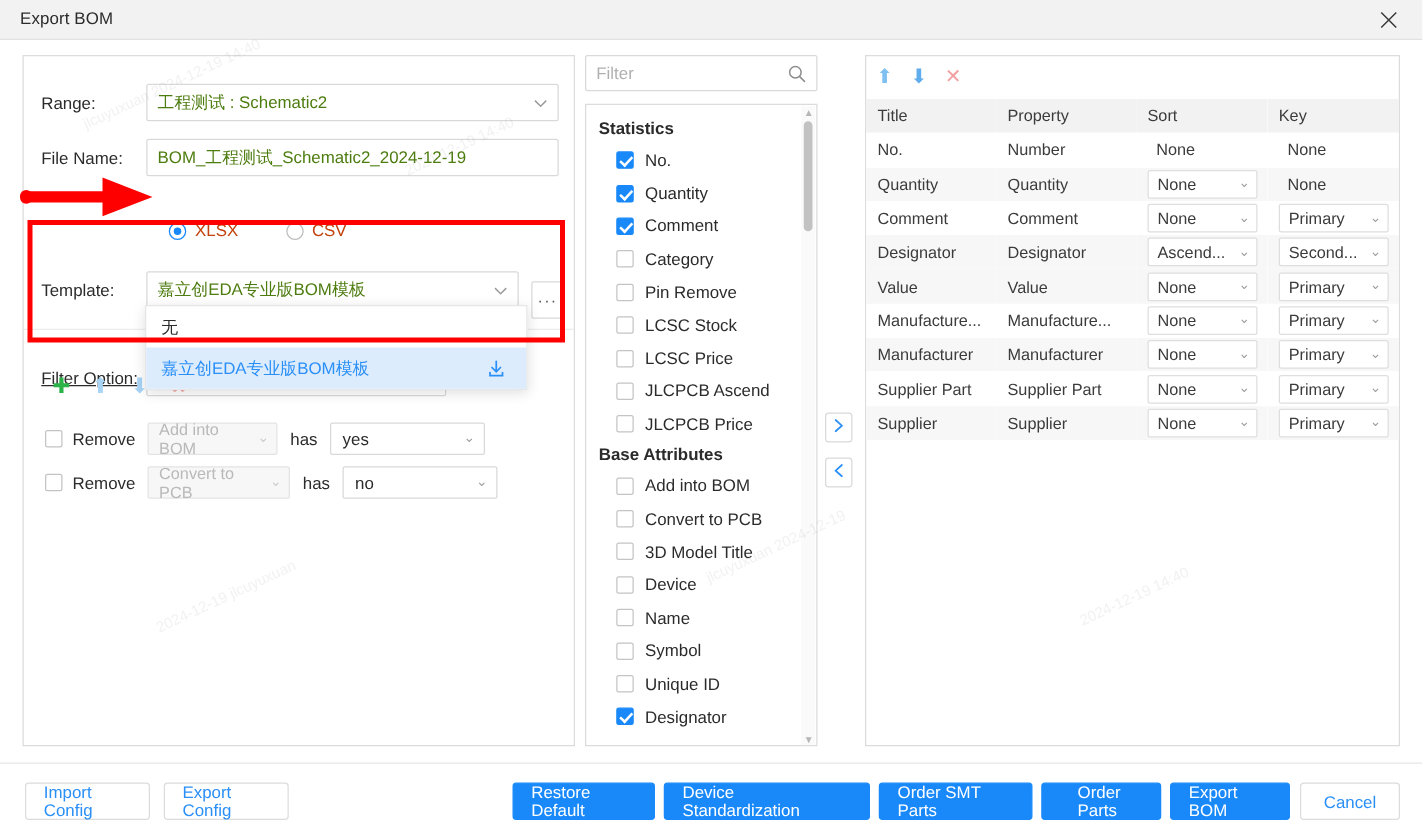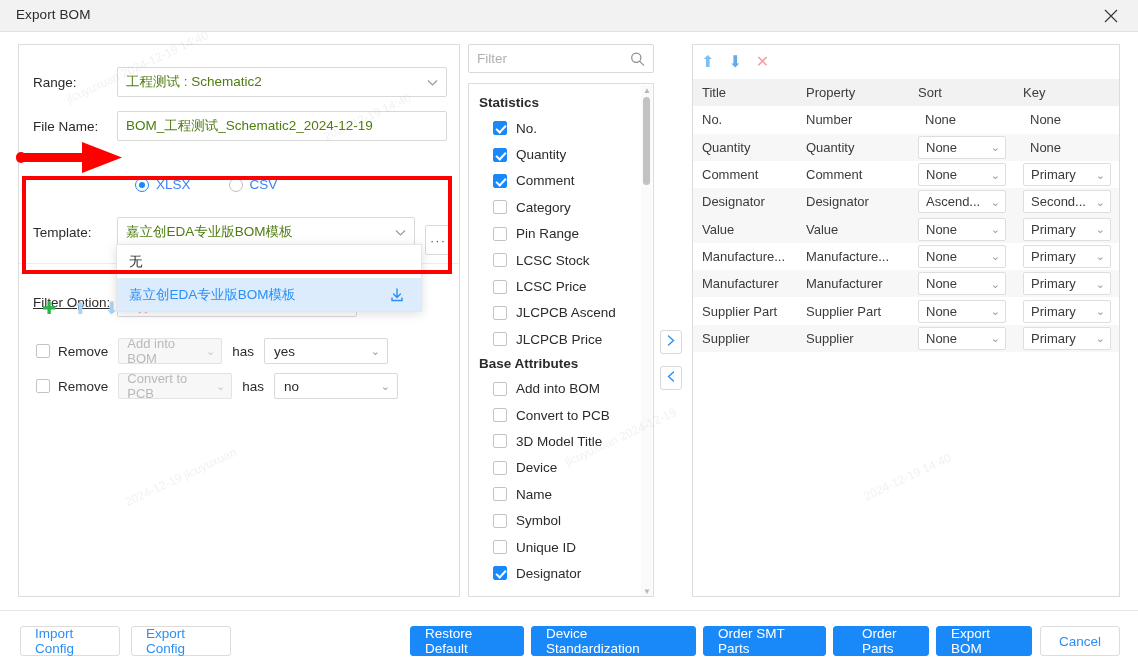--- a/index.html
+++ b/index.html
@@ -89,21 +89,21 @@
     width: 14px; height: 14px; border-radius: 50%;
     border: 1px solid #bfbfbf; background: #fff;
     position: relative; display: inline-block;
   }
   .radio.on .dot { border-color: #1989fa; }
   .radio.on .dot::after {
     content:""; position: absolute; left: 3px; top: 3px;
     width: 6px; height: 6px; border-radius: 50%;
     background: #1989fa;
   }
-  .radio span.t { font-size: 13.5px; color: #3b82f6; }
+  .radio span.t { font-size: 13.5px; color: #c2410c; }
 
   
   .tpl-more {
     position: absolute;
     width: 26px; height: 30px;
     border: 1px solid #d9d9d9;
     border-radius: 2px;
     background: #fff;
     display: flex; align-items: center; justify-content: center;
     font-size: 13px; color: #555; letter-spacing: 1px;
@@ -484,21 +484,21 @@
             <div class="attr-item">
               <span class="cbx on"></span>
               <span class="t">Comment</span>
             </div>
             <div class="attr-item">
               <span class="cbx"></span>
               <span class="t">Category</span>
             </div>
             <div class="attr-item">
               <span class="cbx"></span>
-              <span class="t">Pin Range</span>
+              <span class="t">Pin Remove</span>
             </div>
             <div class="attr-item">
               <span class="cbx"></span>
               <span class="t">LCSC Stock</span>
             </div>
             <div class="attr-item">
               <span class="cbx"></span>
               <span class="t">LCSC Price</span>
             </div>
             <div class="attr-item">

